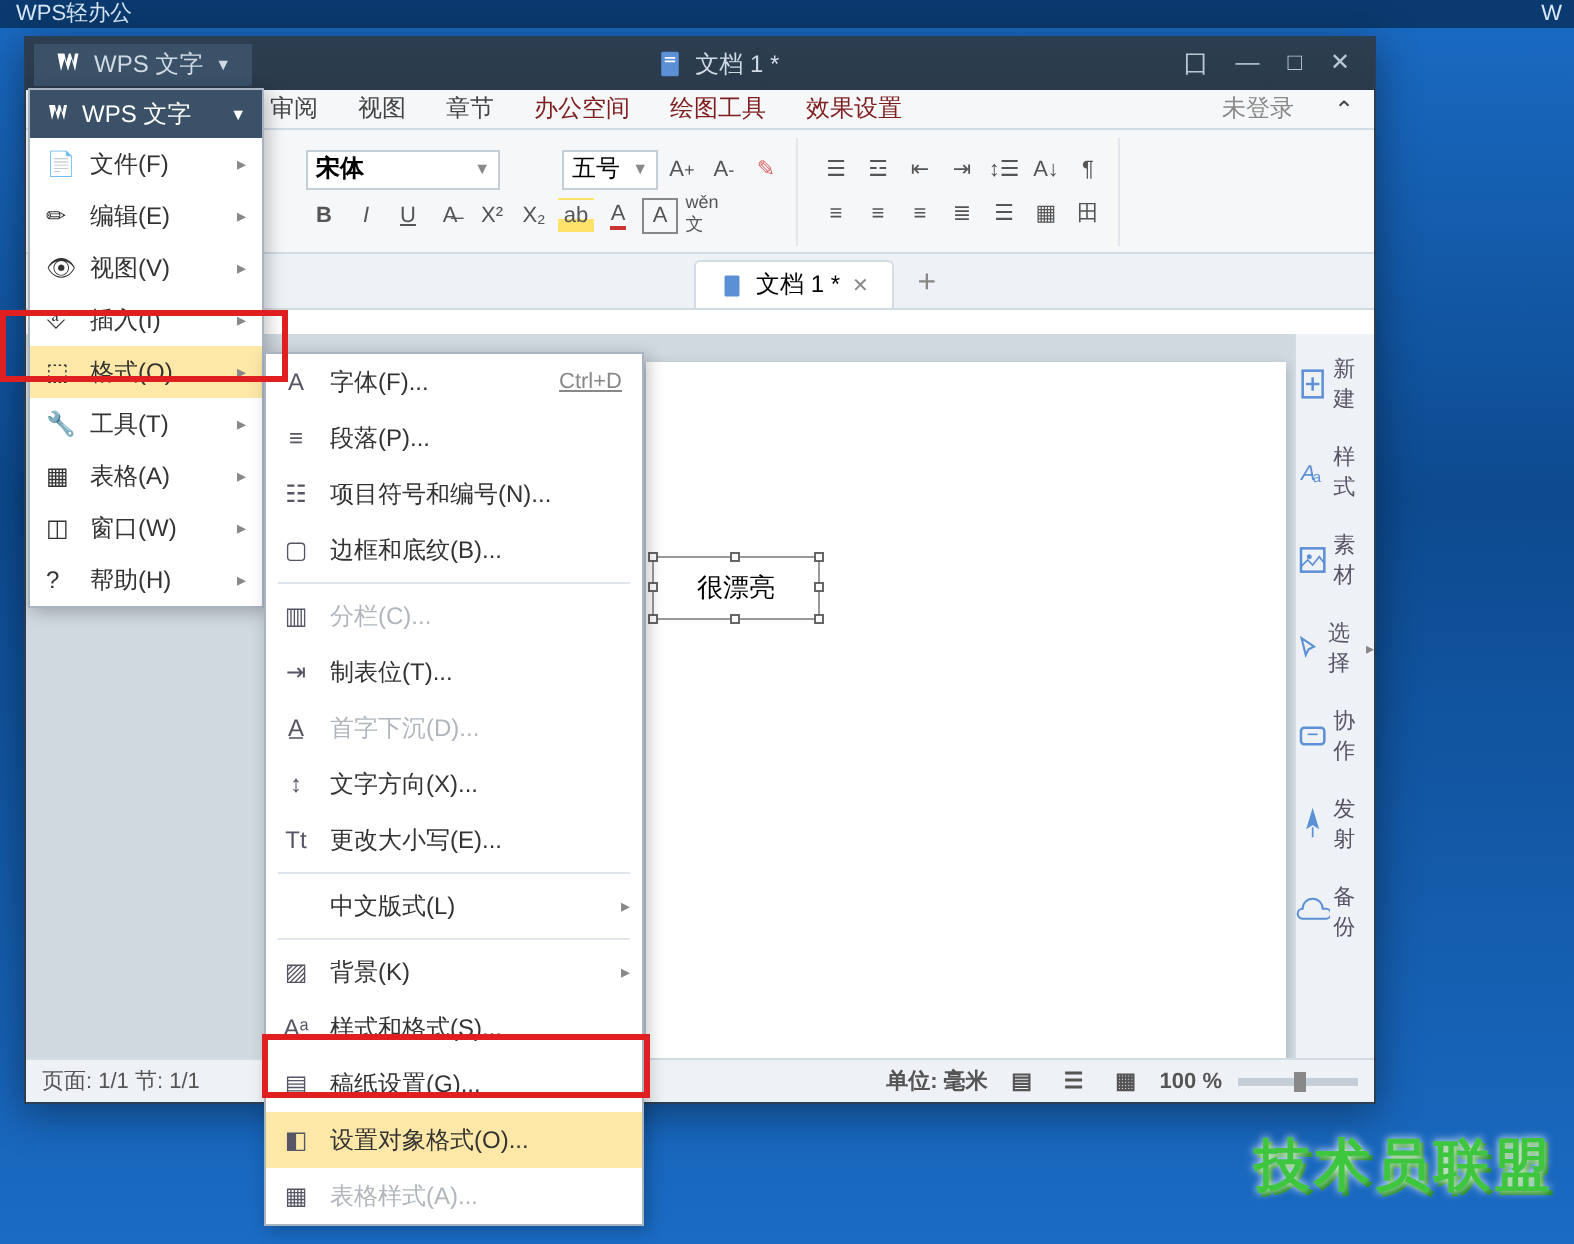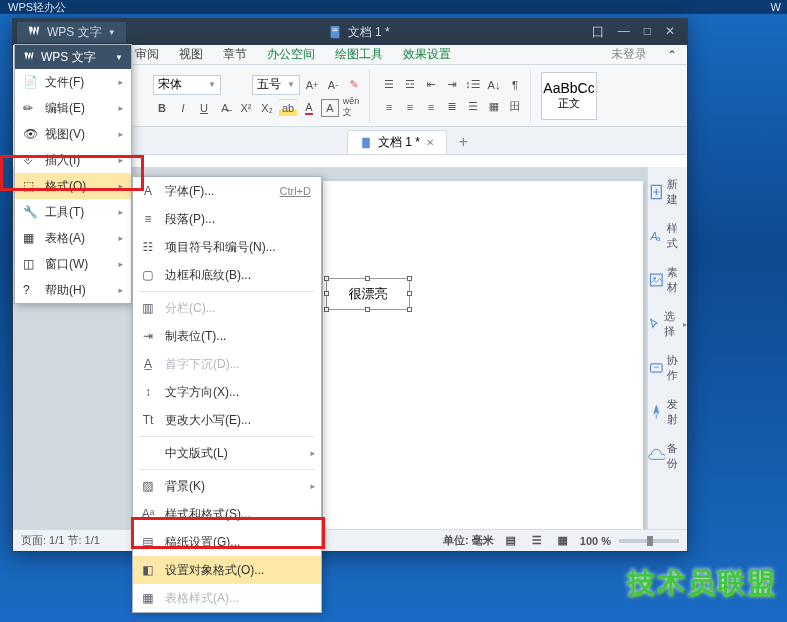--- a/index.html
+++ b/index.html
@@ -7,27 +7,27 @@
 .wall-top { position: absolute; top: 0; left: 0; right: 0; height: 14px; background: #0a3a6f; color: #d8e8f8; font-size: 11px; padding-left: 8px; line-height: 14px; }
 .wall-top-right { position: absolute; top: 0; right: 6px; font-size: 11px; color: #d8e8f8; }
 .appwin { position: absolute; top: 18px; left: 12px; width: 676px; height: 534px; background: #fff; box-shadow: 0 4px 20px rgba(0,0,0,.4); border: 1px solid #2a3f55; }
 .titlebar { height: 26px; background: linear-gradient(#2d3e50, #2a3a4b); display: flex; align-items: center; color: #cfdae5; font-size: 12px; }
 .titlebar .brand { background: #3a5168; padding: 2px 10px; margin-left: 4px; display: flex; align-items: center; gap: 6px; }
 .titlebar .brand svg { width: 14px; height: 14px; }
 .titlebar .doc { flex: 1; text-align: center; display: flex; align-items: center; justify-content: center; gap: 6px; }
 .winctl { display: flex; gap: 14px; padding-right: 12px; color: #b8c5d2; }
 .menubar { height: 20px; background: #f5f7f9; border-bottom: 1px solid #d3dbe3; display: flex; align-items: center; font-size: 12px; }
 .menubar .mi { padding: 0 10px; height: 100%; display: flex; align-items: center; color: #444; cursor: pointer; }
-.menubar .mi.blue { color: #15803d; }
+.menubar .mi.blue { color: #7f1d1d; }
 .menubar .login { margin-left: auto; padding: 0 10px; color: #888; }
 .toolbar { height: 62px; background: #f5f7f9; border-bottom: 1px solid #d3dbe3; display: flex; align-items: center; padding-left: 134px; gap: 4px; position: relative; }
 .tgroup { display: flex; flex-direction: column; gap: 4px; padding: 0 6px; border-right: 1px solid #e0e6ec; height: 54px; justify-content: center; }
 .trow { display: flex; gap: 3px; align-items: center; }
 .fsel { border: 1px solid #c5ced7; background: #fff; height: 20px; font-size: 12px; padding: 0 4px; display: flex; align-items: center; }
-.fsel.fname { width: 68px; }
+.fsel.fname { width: 97px; font-weight: bold; }
 .fsel.fsize { width: 48px; margin-left: 28px; }
 .ibtn { width: 18px; height: 18px; display: flex; align-items: center; justify-content: center; font-size: 11px; color: #555; border: 1px solid transparent; cursor: pointer; }
 .stylebox { width: 56px; height: 48px; border: 1px solid #c5ced7; background: #fff; display: flex; flex-direction: column; align-items: center; justify-content: center; font-size: 11px; }
 .stylebox .sample { font-size: 14px; }
 .doctabs { height: 28px; background: #eef2f6; border-bottom: 1px solid #d3dbe3; display: flex; align-items: flex-end; padding-left: 334px; }
 .doctab { height: 24px; padding: 0 12px; background: #fff; display: flex; align-items: center; gap: 6px; font-size: 12px; border: 1px solid #d3dbe3; border-bottom: none; border-radius: 3px 3px 0 0; margin-right: 4px; }
 .doctab .close { color: #888; font-size: 10px; }
 .plus { width: 24px; height: 24px; display: flex; align-items: center; justify-content: center; color: #888; font-size: 16px; }
 .docarea { position: absolute; top: 148px; left: 0; right: 40px; bottom: 22px; background: #d0d8e0; overflow: hidden; }
 .page { position: absolute; top: 14px; left: 310px; width: 320px; height: 380px; background: #fff; box-shadow: 0 2px 6px rgba(0,0,0,.2); }
@@ -158,26 +158,20 @@
       <div class="trow">
         <div class="ibtn">≡</div>
         <div class="ibtn">≡</div>
         <div class="ibtn">≡</div>
         <div class="ibtn">≣</div>
         <div class="ibtn">☰</div>
         <div class="ibtn">▦</div>
         <div class="ibtn">田</div>
       </div>
     </div>
-    <div class="tgroup" style="border-right:none">
-      <div class="stylebox">
-        <div class="sample">AaBbCc</div>
-        <div>正文</div>
-      </div>
-    </div>
   </div>
 
   <div class="doctabs">
     <div class="doctab">
       <svg width="12" height="12" viewBox="0 0 16 16">
           <rect x="3" y="1" width="10" height="14" fill="#5b8fd6" rx="1"></rect>
         </svg>
       <span>文档 1 *</span>
       <span class="close">✕</span>
     </div>

